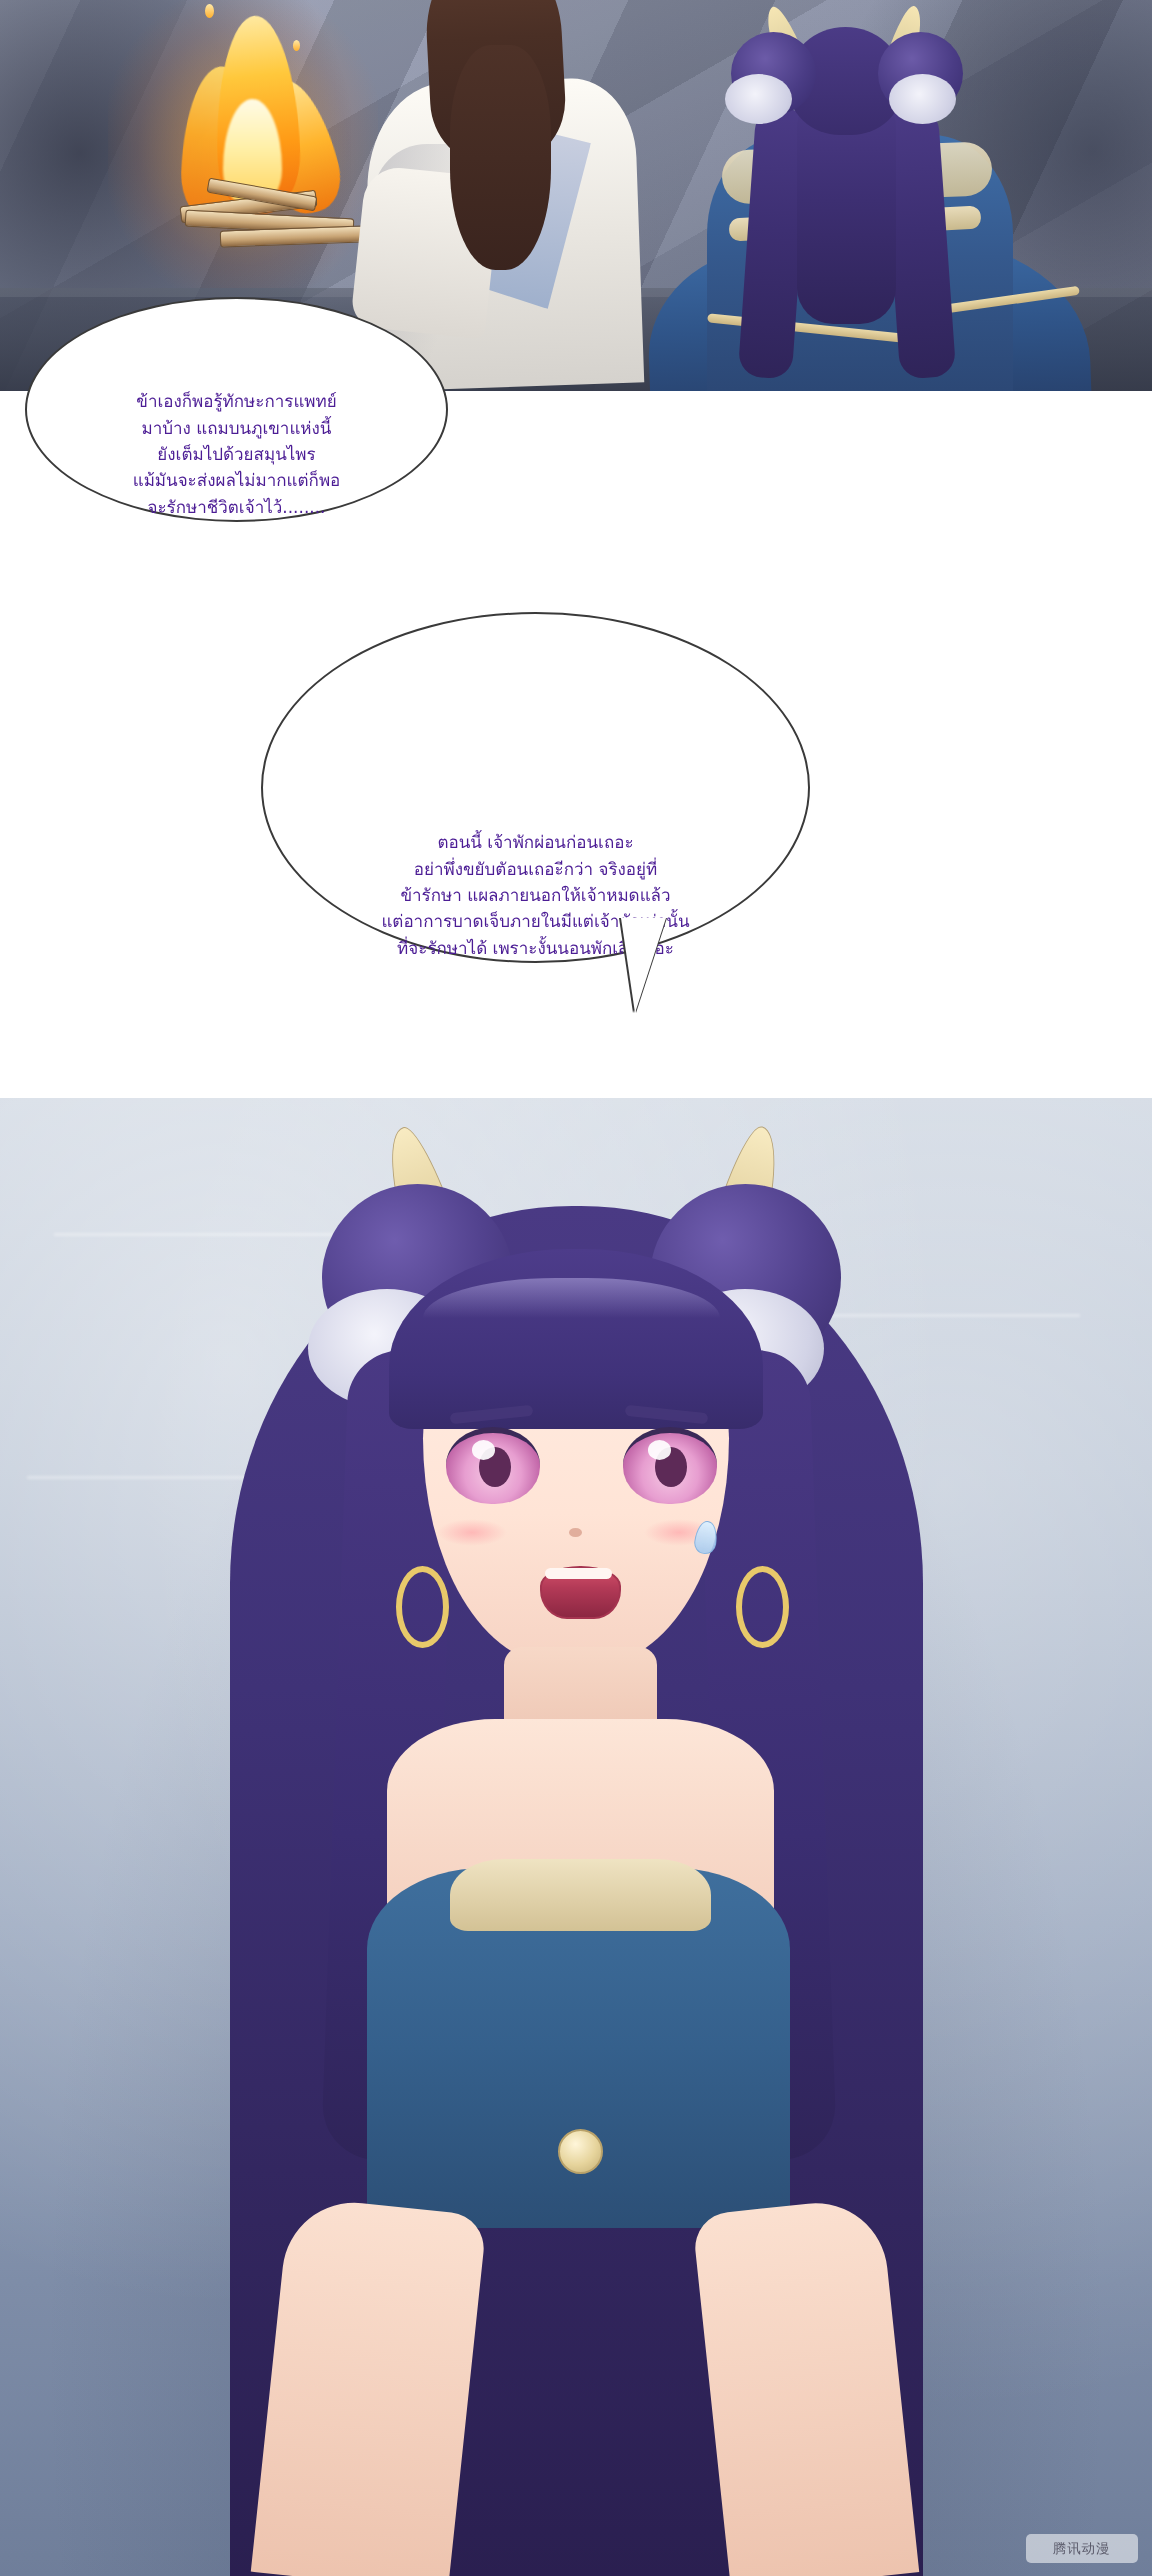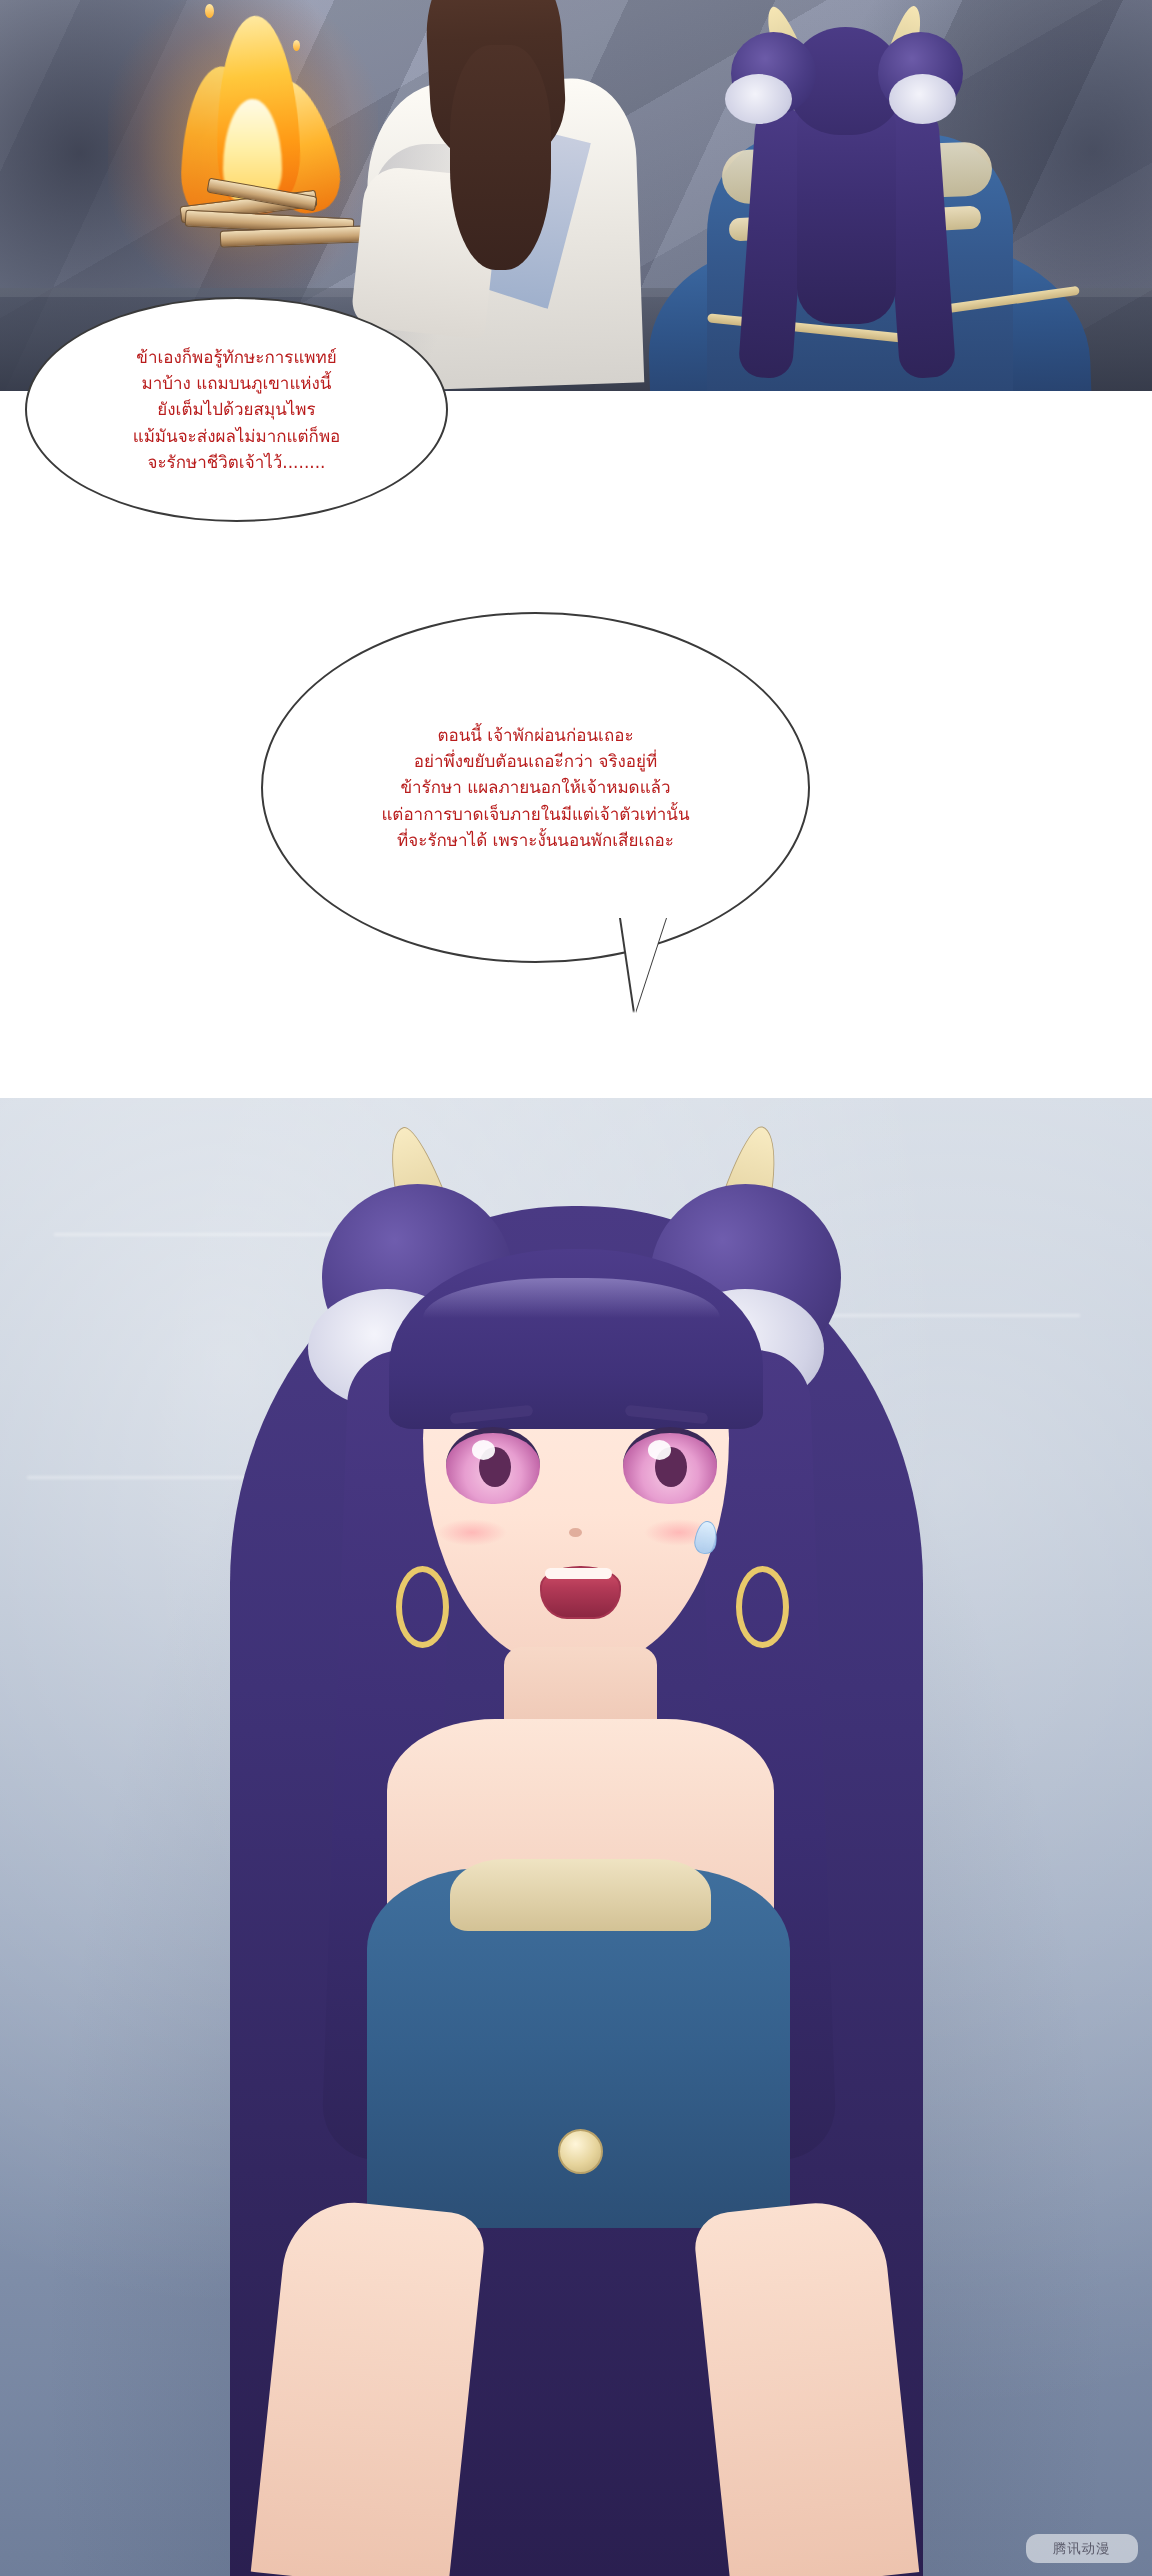--- a/index.html
+++ b/index.html
@@ -199,24 +199,24 @@
   }
 
   
   .bubble {
     position: absolute;
     background: #ffffff;
     border: 2.7px solid #3a3a3a;
     border-radius: 50%;
     box-sizing: border-box;
     display: flex;
-    align-items: center;
+    align-items: flex-end;
     justify-content: center;
     text-align: center;
-    color: #b91c1c;
+    color: #4c1d95;
     z-index: 20;
   }
   .bubble-text {
     padding: 0 38px;
     font-size: 17px;
     line-height: 1.55;
     white-space: pre-line;
     font-family: "DejaVu Sans", "Liberation Sans", sans-serif;
   }
   .bubble1 {
@@ -417,21 +417,21 @@
     border-radius: 36px 72px 0 0;
     transform: rotate(-6deg);
   }
 
   
   .watermark {
     position: absolute;
     right: 14.4px; bottom: 12.6px;
     width: 112px; height: 29px;
     background: rgba(255,255,255,.55);
-    border-radius: 12px;
+    border-radius: 5px;
     display: flex; align-items: center; justify-content: center;
     color: #5a5a6a;
     font-size: 13.5px;
     letter-spacing: 0.9px;
     z-index: 30;
     font-family: "DejaVu Sans", "Liberation Sans", sans-serif;
   }
 </style>
 </head>
 <body>

